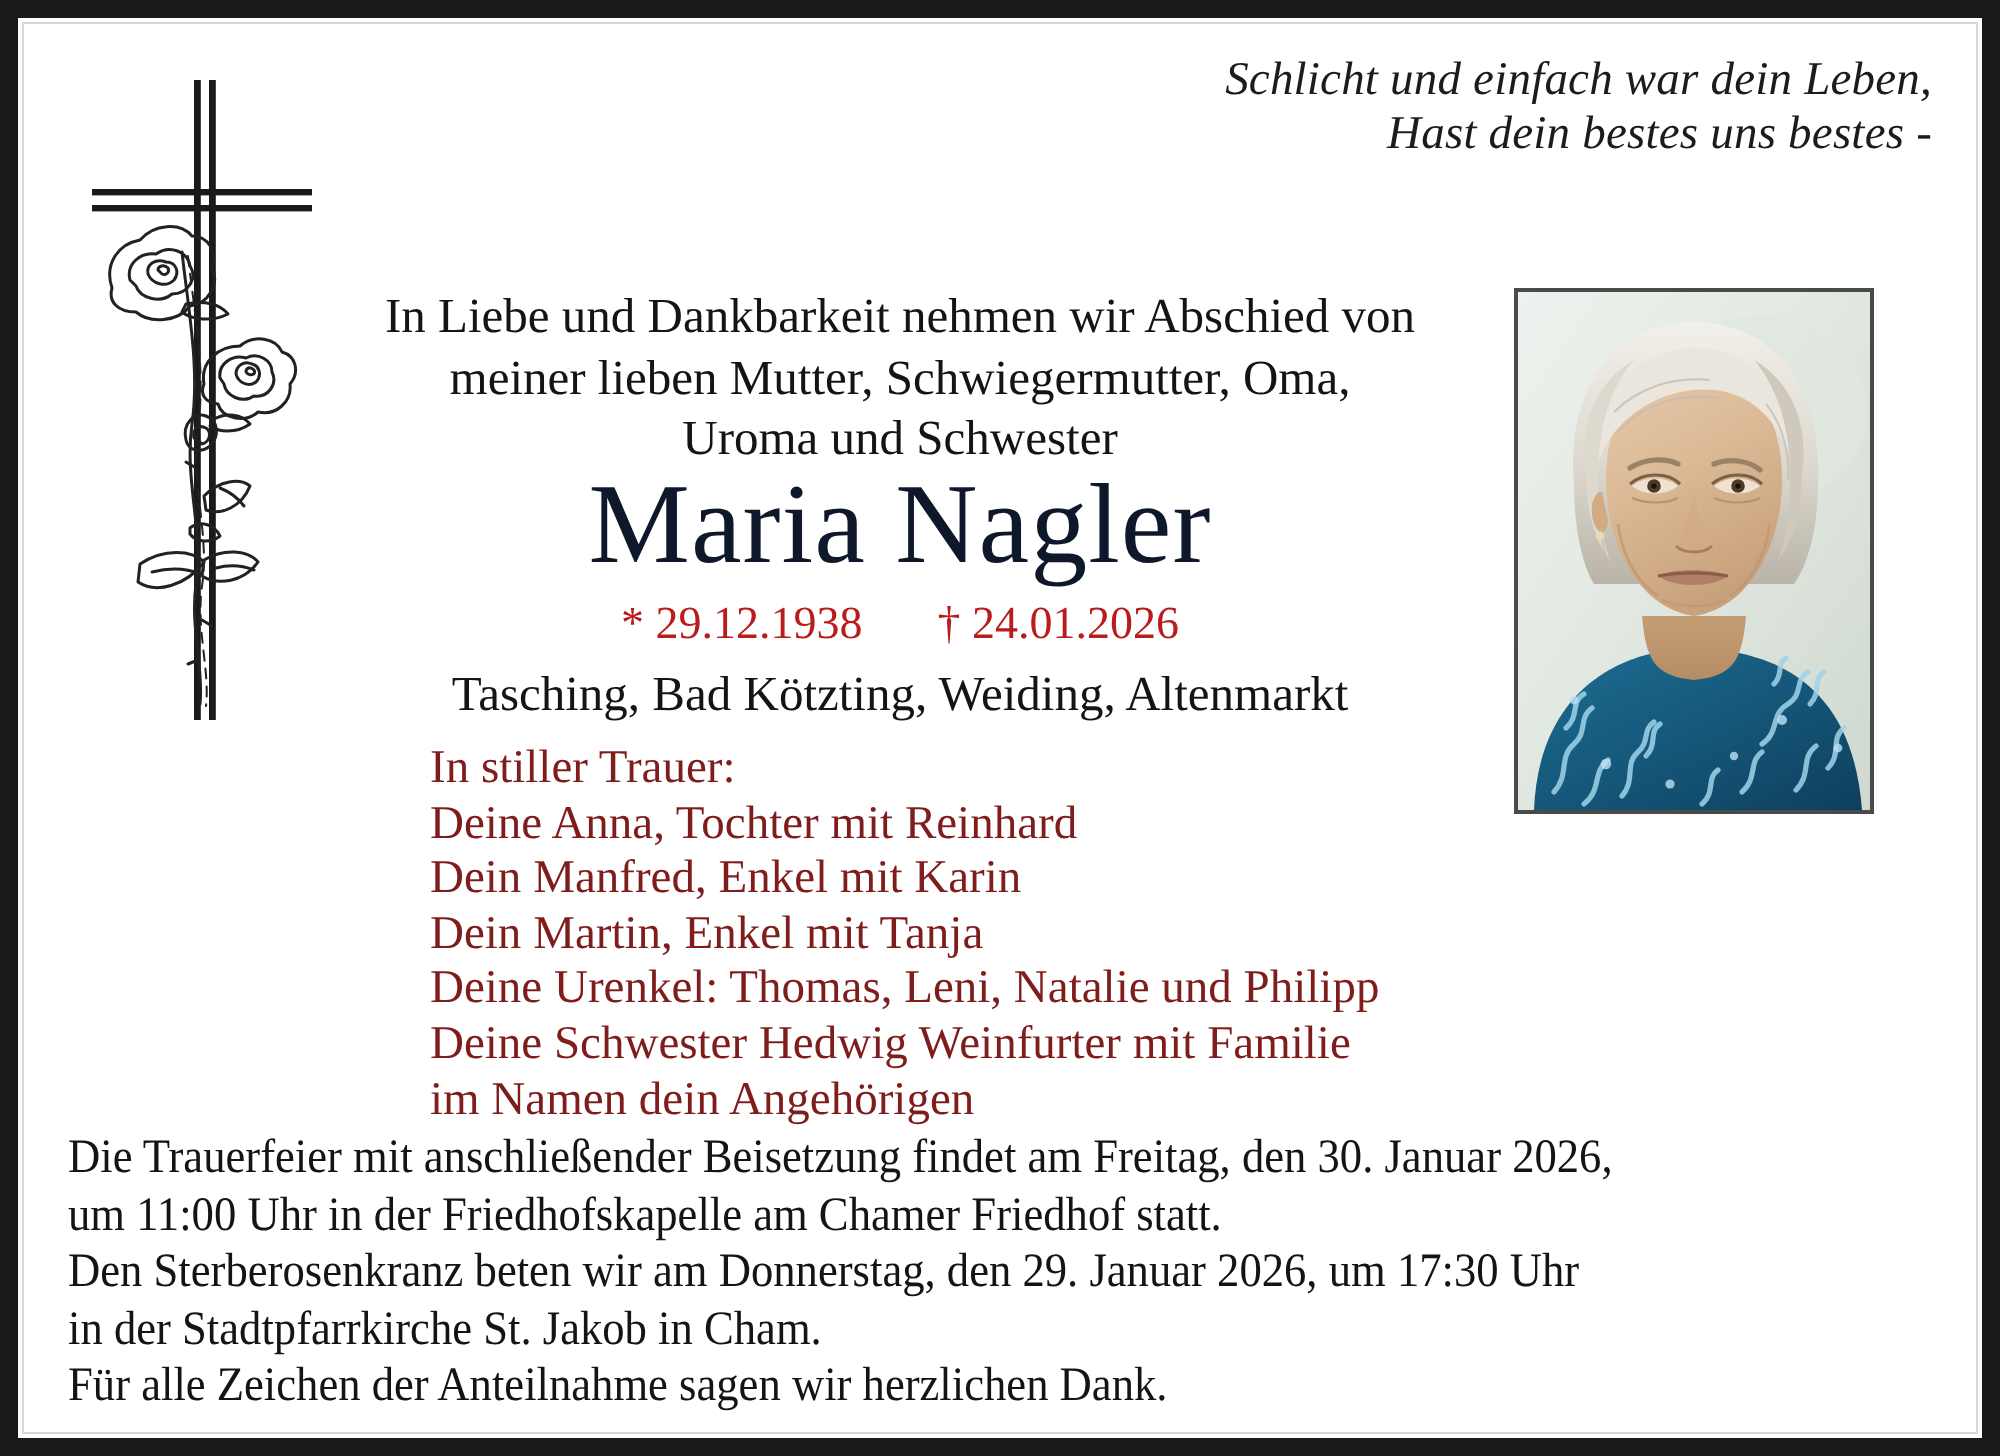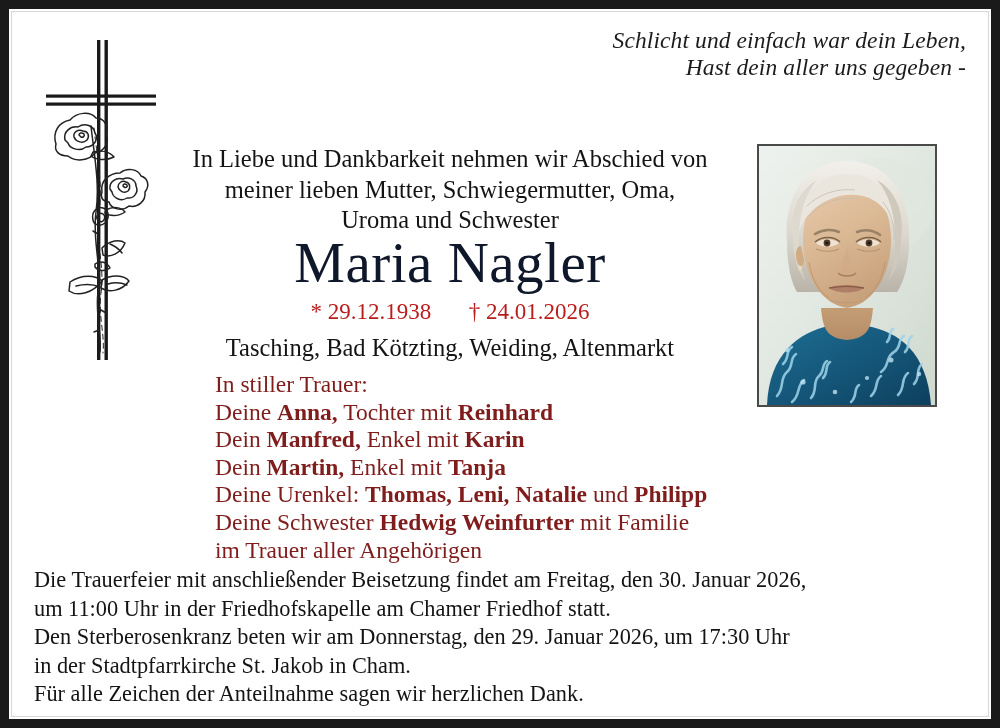--- a/index.html
+++ b/index.html
@@ -117,21 +117,21 @@
     position: absolute;
     left: 215px;
     top: 371px;
     width: 540px;
     text-align: left;
     font-size: 23.5px;
     line-height: 27.6px;
     color: #7f1d1d;
   }
   .mourners div { white-space: nowrap; }
-  .mourners b { font-weight: bold; }
+  .mourners b { font-weight: normal; }
 
   
   .photo-wrap {
     position: absolute;
     left: 757px;
     top: 144px;
     width: 180px;
     height: 263px;
     border: 2px solid #4a4a4a;
     box-sizing: border-box;
@@ -158,21 +158,21 @@
 </head>
 <body>
 
 <div id="page">
 
   <div class="frame-outer"></div>
   <div class="frame-inner"></div>
 
   <div class="verse">
     <div>Schlicht und einfach war dein Leben,</div>
-    <div>Hast dein aller uns gegeben -</div>
+    <div>Hast dein bestes uns bestes -</div>
   </div>
 
   <div class="cross-art">
     <svg viewBox="0 0 150 332" width="150" height="332" aria-hidden="true">
 
       <rect x="67" y="6" width="3.4" height="320" fill="#1a1a1a"></rect>
       <rect x="74.5" y="6" width="3.4" height="320" fill="#1a1a1a"></rect>
 
       <rect x="16" y="60.5" width="110" height="3.2" fill="#1a1a1a"></rect>
       <rect x="16" y="68.5" width="110" height="3.2" fill="#1a1a1a"></rect>
@@ -355,21 +355,21 @@
     </div>
     <div>
       <span>Dein </span><b>Martin,</b><span> Enkel mit </span><b>Tanja</b>
     </div>
     <div>
       <span>Deine Urenkel: </span><b>Thomas, Leni, Natalie</b><span> und </span><b>Philipp</b>
     </div>
     <div>
       <span>Deine Schwester </span><b>Hedwig Weinfurter</b><span> mit Familie</span><b></b>
     </div>
-    <div>im Trauer aller Angehörigen</div>
+    <div>im Namen dein Angehörigen</div>
   </div>
 
   <div class="details">
     <div>Die Trauerfeier mit anschließender Beisetzung findet am Freitag, den 30. Januar 2026,</div>
     <div>um 11:00 Uhr in der Friedhofskapelle am Chamer Friedhof statt.</div>
     <div>Den Sterberosenkranz beten wir am Donnerstag, den 29. Januar 2026, um 17:30 Uhr</div>
     <div>in der Stadtpfarrkirche St. Jakob in Cham.</div>
     <div>Für alle Zeichen der Anteilnahme sagen wir herzlichen Dank.</div>
   </div>
 

